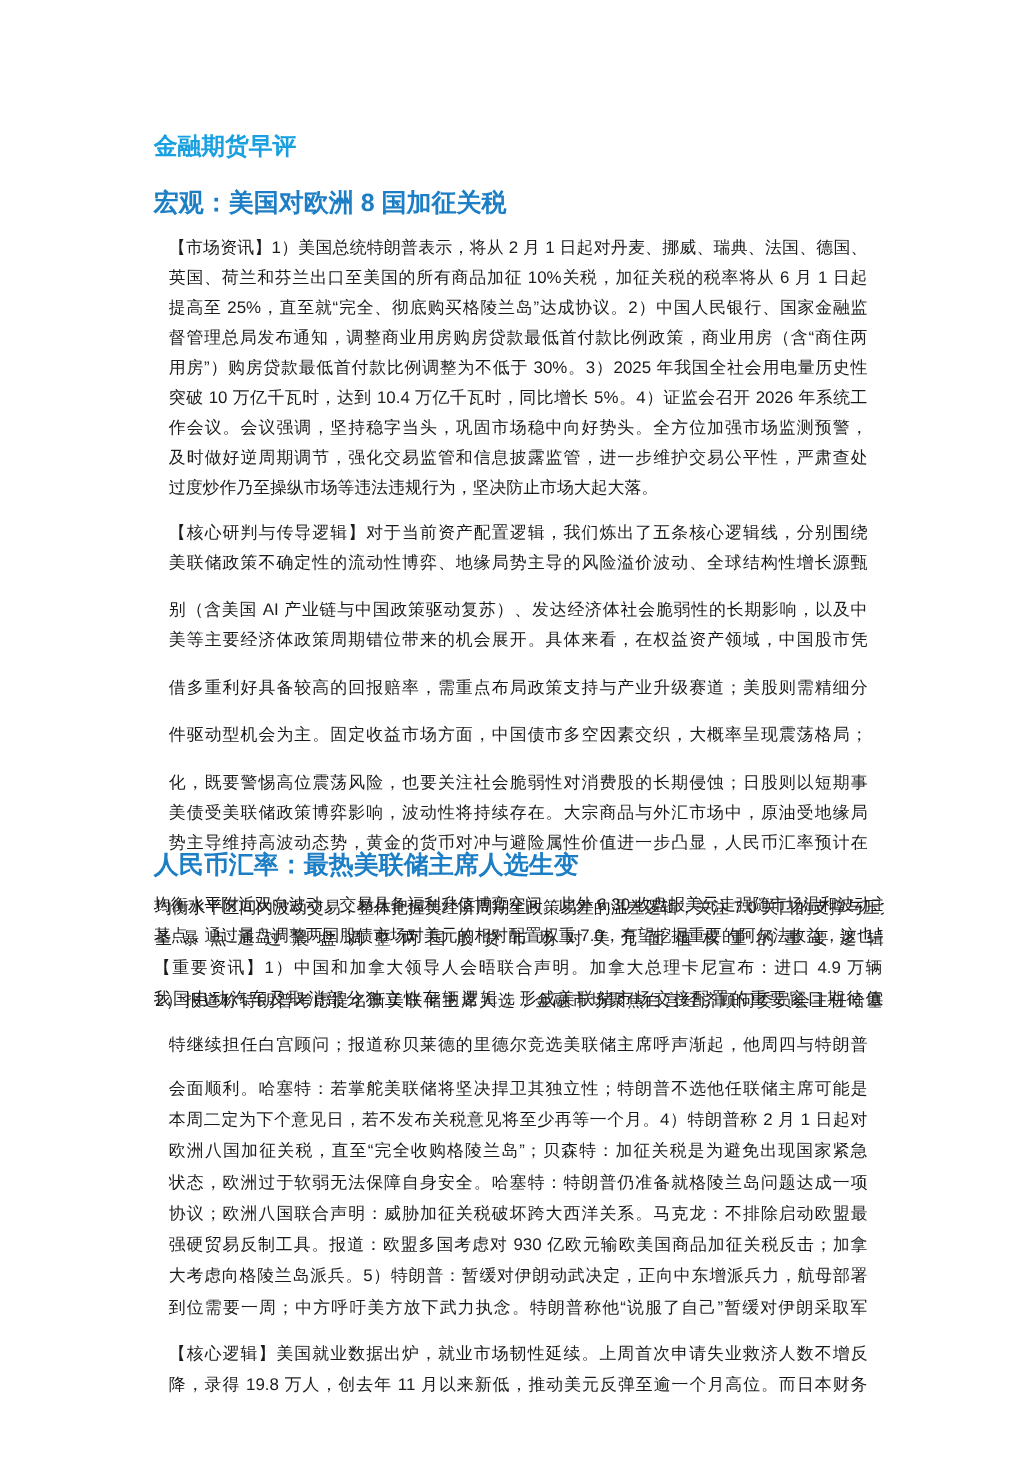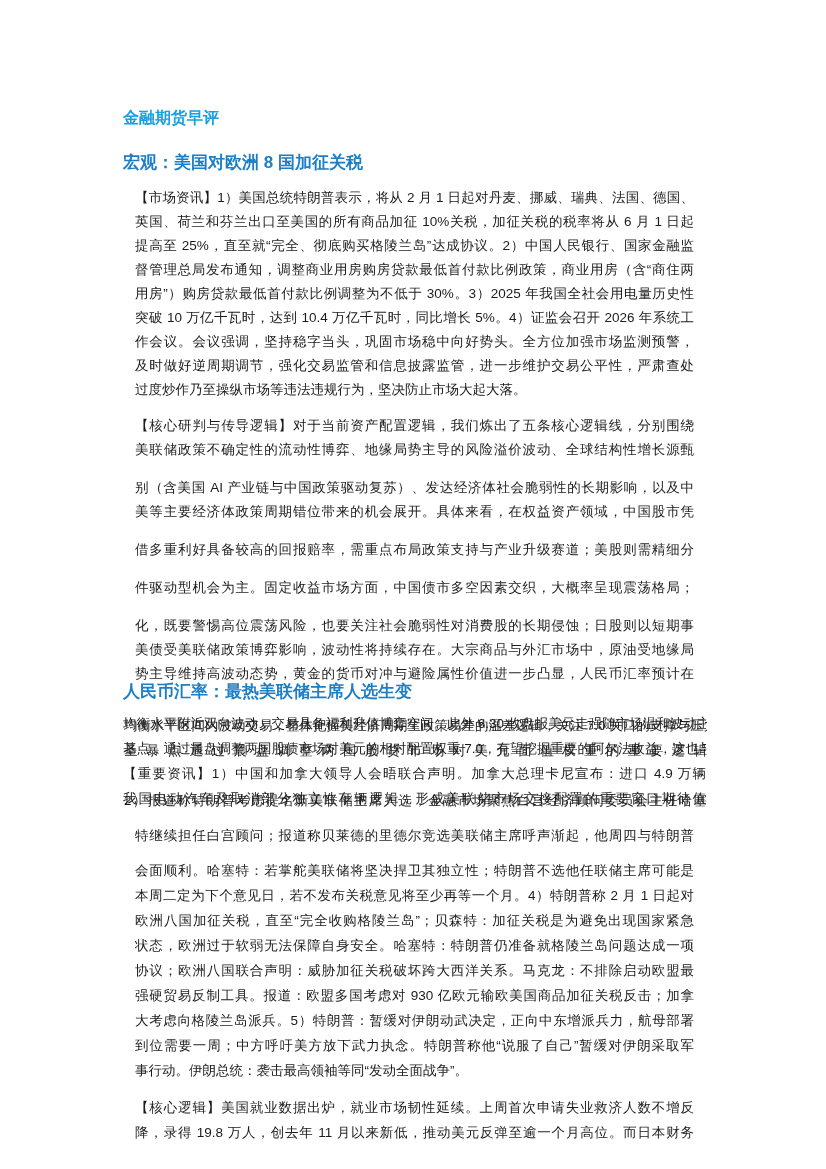--- a/index.html
+++ b/index.html
@@ -14,28 +14,28 @@
     font-family: "Liberation Sans", sans-serif;
     overflow: hidden;
   }
   .content {
     position: absolute;
     left: 123px;
     top: 104px;
     width: 583px;
   }
   .doc-title {
-    font-size: 16px;
+    font-size: 19px;
     font-weight: bold;
     color: #18a0e0;
     margin: 0 0 20px 0;
     line-height: 28px;
   }
   .section-header {
-    font-size: 17px;
+    font-size: 20px;
     font-weight: 600;
     color: #1c7ec5;
     margin: 0 0 10px 0;
     line-height: 22px;
   }
   .section-header.overlay {
     margin-top: -17px;
     margin-bottom: 8px;
     position: relative;
     z-index: 2;
@@ -144,21 +144,20 @@
     <div class="para">
       <div class="line">特继续担任白宫顾问；报道称贝莱德的里德尔竞选美联储主席呼声渐起，他周四与特朗普</div>
       <div class="line gap-before-sm">会面顺利。哈塞特：若掌舵美联储将坚决捍卫其独立性；特朗普不选他任联储主席可能是</div>
       <div class="line">本周二定为下个意见日，若不发布关税意见将至少再等一个月。4）特朗普称 2 月 1 日起对</div>
       <div class="line">欧洲八国加征关税，直至“完全收购格陵兰岛”；贝森特：加征关税是为避免出现国家紧急</div>
       <div class="line">状态，欧洲过于软弱无法保障自身安全。哈塞特：特朗普仍准备就格陵兰岛问题达成一项</div>
       <div class="line">协议；欧洲八国联合声明：威胁加征关税破坏跨大西洋关系。马克龙：不排除启动欧盟最</div>
       <div class="line">强硬贸易反制工具。报道：欧盟多国考虑对 930 亿欧元输欧美国商品加征关税反击；加拿</div>
       <div class="line">大考虑向格陵兰岛派兵。5）特朗普：暂缓对伊朗动武决定，正向中东增派兵力，航母部署</div>
       <div class="line">到位需要一周；中方呼吁美方放下武力执念。特朗普称他“说服了自己”暂缓对伊朗采取军</div>
-      <div class="line last">事行动。伊朗总统：袭击最高领袖等同“发动全面战争”。</div>
     </div>
 
     <div class="para">
       <div class="line">【核心逻辑】美国就业数据出炉，就业市场韧性延续。上周首次申请失业救济人数不增反</div>
       <div class="line">降，录得 19.8 万人，创去年 11 月以来新低，推动美元反弹至逾一个月高位。而日本财务</div>
     </div>
 
   </div>
 
 </div>

